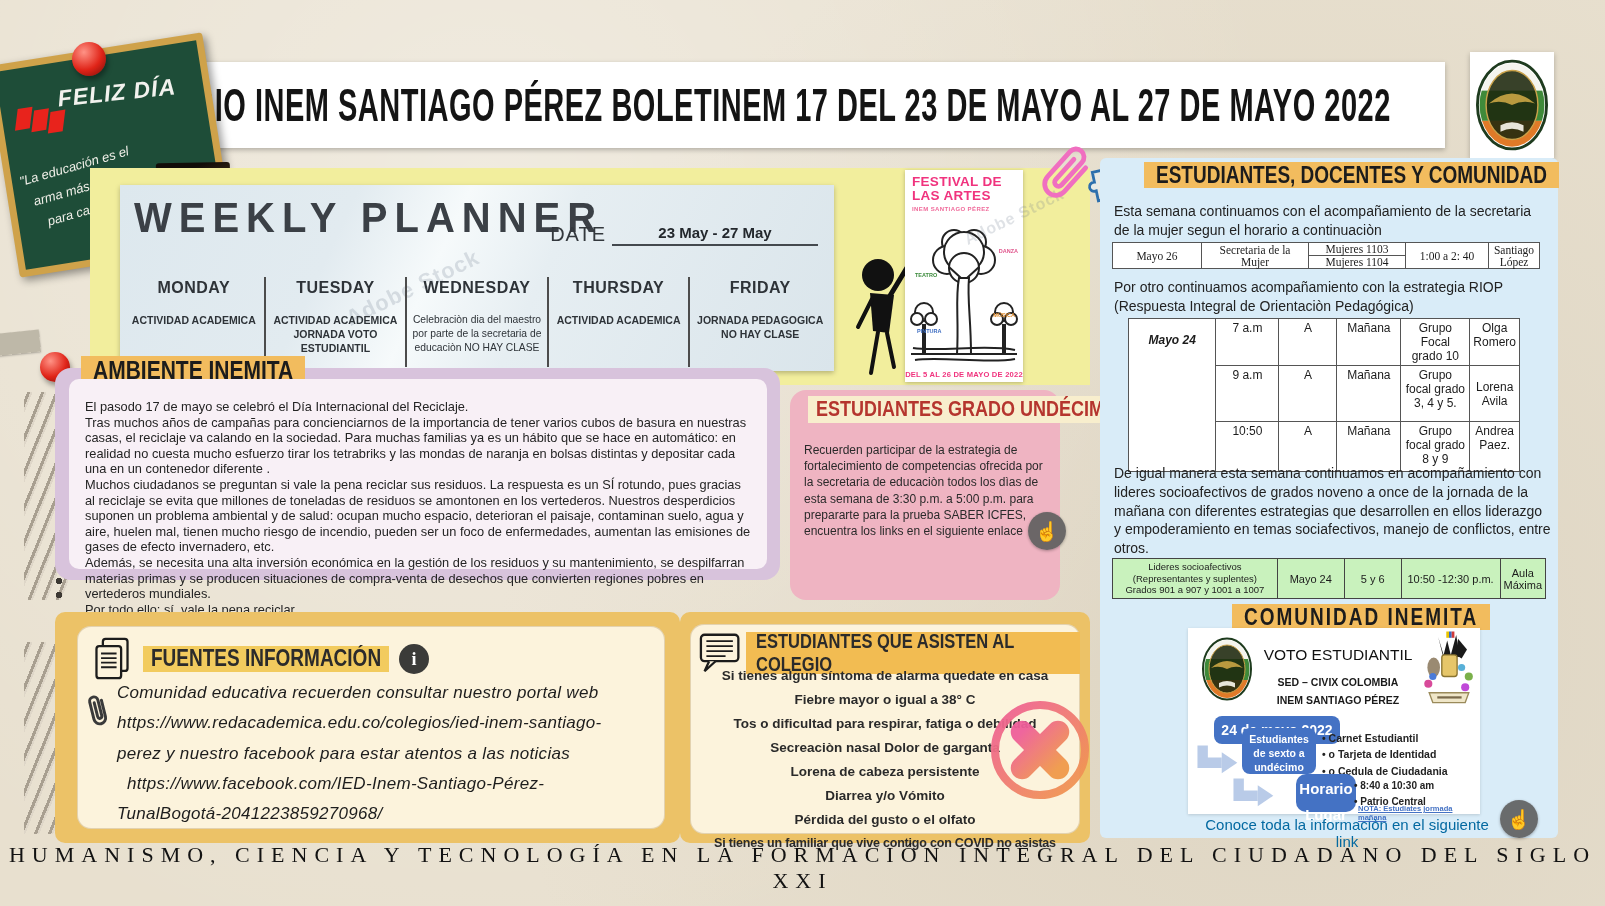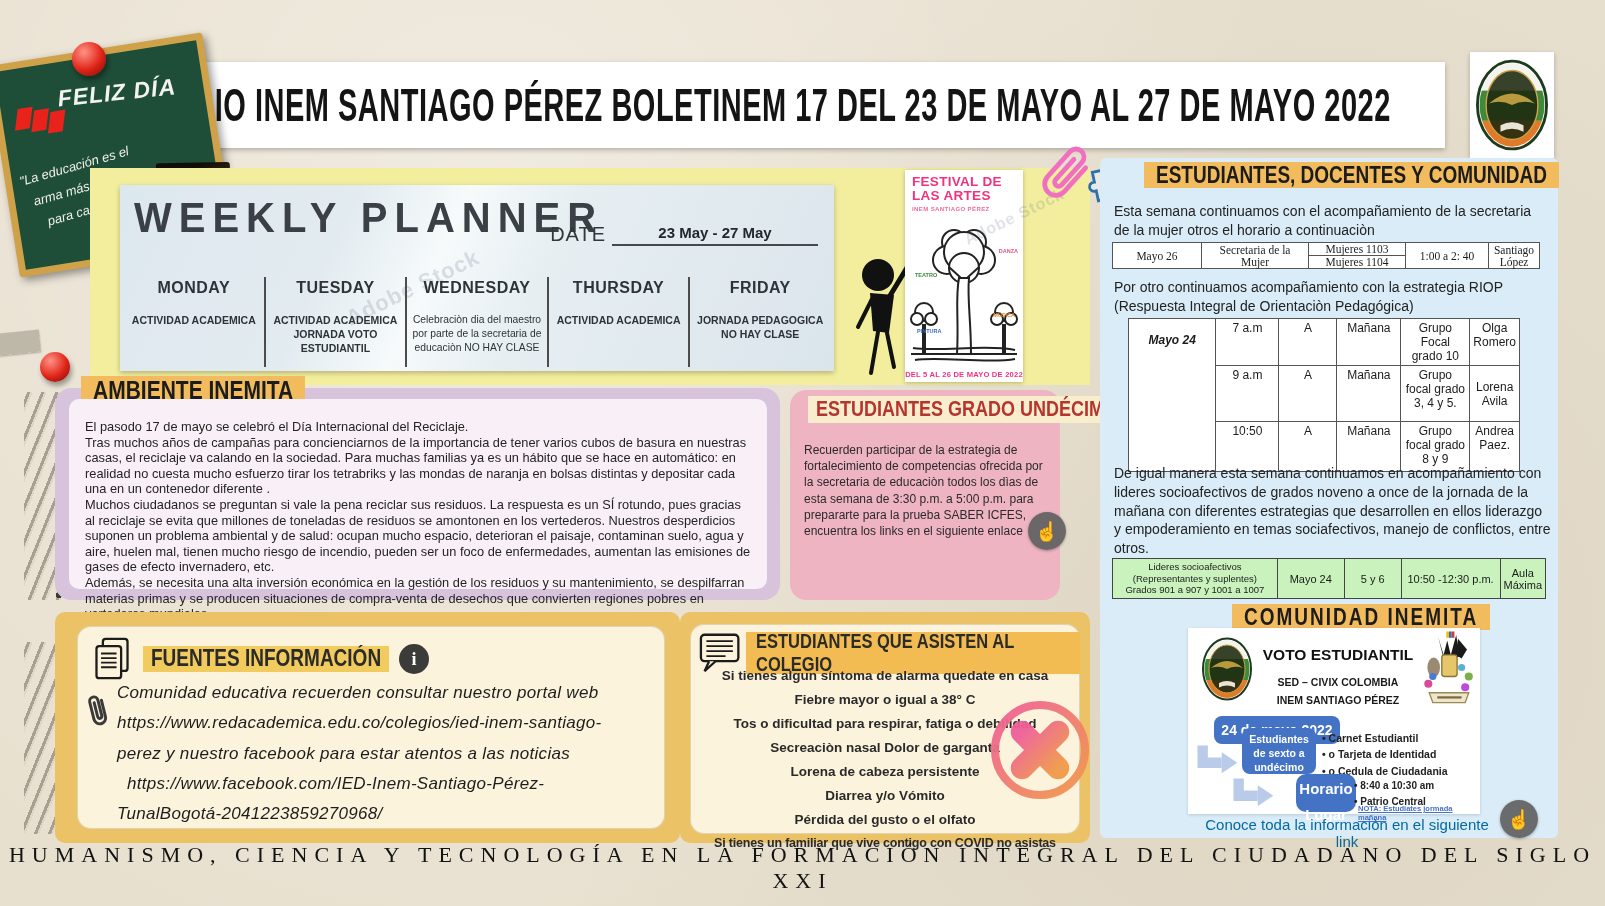--- a/index.html
+++ b/index.html
@@ -43,21 +43,21 @@
   .wm{position:absolute;font-size:22px;color:rgba(110,125,140,.22);transform:rotate(-26deg);font-weight:600;letter-spacing:1px;}
   
   .poster{position:absolute;left:815px;top:2px;width:118px;height:212px;background:#fff;box-shadow:0 1px 4px rgba(0,0,0,.25);}
   .poster-title{position:absolute;left:7px;top:5px;color:#f0337e;font-weight:800;font-size:13.5px;line-height:1.05;letter-spacing:.3px;}
   .poster-sub{position:absolute;left:7px;top:36px;color:#f06a9a;font-weight:700;font-size:6px;letter-spacing:.4px;}
   .poster-date{position:absolute;left:0;bottom:3px;width:100%;text-align:center;color:#f0337e;font-weight:800;font-size:7.6px;letter-spacing:.2px;}
   .tree-label{position:absolute;font-size:5.5px;font-weight:700;}
   
   .stickman{position:absolute;left:755px;top:85px;}
   
-  .amb-outer{left:55px;top:388px;width:725px;height:212px;background:#d8c3dc;border-radius:16px;}
+  .amb-outer{left:55px;top:368px;width:725px;height:212px;background:#d8c3dc;border-radius:16px;}
   .amb-card{position:absolute;left:14px;top:11px;width:698px;height:190px;background:#f8f0f6;border-radius:10px;padding:8px 14px 0 16px;box-sizing:border-box;}
   .amb-text{font-size:12.8px;line-height:1.22;color:#242424;}
   .spiral{width:44px;background-image:
       radial-gradient(circle 3.5px at 35px 7px, #3c3832 95%, transparent),
       repeating-linear-gradient(112deg, transparent 0 3px, #a89f90 3px 6px, #ded6c8 6px 8px, transparent 8px 13px);
     background-size:44px 14px, auto;background-repeat:repeat-y, repeat;}
   
   .und-card{left:790px;top:390px;width:270px;height:210px;background:#efb4c2;border-radius:16px;}
   .und-chip{position:absolute;left:18px;top:6px;background:#f8eecd;color:#b5352e;font-weight:700;font-size:18px;padding:3px 8px;white-space:nowrap;}
   .und-body{position:absolute;left:14px;top:52px;width:246px;font-size:12px;line-height:1.35;color:#2a2a2a;}
@@ -311,21 +311,21 @@
     <path d="M44 22 v40 a14 14 0 0 1 -28 0 V20 a10 10 0 0 1 20 0 v38 a5 5 0 0 1 -10 0 V24" fill="none" stroke="#f06fc0" stroke-width="6" stroke-linecap="round"></path>
   </svg>
   <svg class="abs" style="left:1082px;top:152px;transform:rotate(-12deg);" width="56" height="56" viewBox="0 0 100 100">
     <path d="M22 30 h18 c-2 -14 18 -14 16 0 h18 v18 c14 -2 14 18 0 16 v18 h-18 c2 14 -18 14 -16 0 h-18 v-18 c-14 2 -14 -18 0 -16 z" fill="rgba(235,243,250,0.55)" stroke="#2e6fad" stroke-width="5"></path>
   </svg>
 
   <div class="abs panel">
     <div class="abs chip" style="left:44px;top:4px;font-size:19px;">
       <span class="tall" style="transform:scaleY(1.25);">ESTUDIANTES, DOCENTES Y COMUNIDAD</span>
     </div>
-    <p class="abs p-text" style="left:14px;top:44px;width:434px;">Esta semana continuamos con el  acompañamiento de la secretaria de la mujer   otros el horario a continuaciòn</p>
+    <p class="abs p-text" style="left:14px;top:44px;width:434px;">Esta semana continuamos con el  acompañamiento de la secretaria de la mujer   segun el horario a continuaciòn</p>
     <table class="t1 abs" style="left:12px;top:84px;width:428px;">
       <tbody>
           <tr>
         <td rowspan="2" style="width:82px;">Mayo 26</td>
         <td rowspan="2" style="width:100px;">Secretaria de la Mujer</td>
         <td style="width:90px;">Mujeres 1103</td>
         <td rowspan="2" style="width:76px;">1:00 a 2: 40</td>
         <td rowspan="2">Santiago López</td>
       </tr>
       <tr>
@@ -390,21 +390,21 @@
         <ellipse cx="50" cy="64" rx="48" ry="61" fill="#fff" stroke="#1e3b1e" stroke-width="4"></ellipse>
         <g clip-path="url(#emb2)">
           <rect x="0" y="0" width="100" height="44" fill="#f4f4ee"></rect>
           <rect x="0" y="44" width="100" height="42" fill="#3f8a3a"></rect>
           <rect x="0" y="86" width="100" height="42" fill="#e07a28"></rect>
         </g>
         <ellipse cx="50" cy="64" rx="36" ry="48" fill="rgba(30,40,14,0.88)" stroke="#caa24a" stroke-width="2"></ellipse>
         <path d="M18 62 Q50 34 82 62 Q66 56 50 64 Q34 56 18 62 Z" fill="#b99a3f"></path>
         <path d="M34 92 Q50 84 66 92 L66 101 Q50 93 34 101 Z" fill="#e8e4d8"></path>
       </svg>
-      <div style="position:absolute;left:68px;top:18px;width:164px;text-align:center;font-size:15.5px;font-weight:700;color:#111;">VOTO ESTUDIANTIL</div>
+      <div style="position:absolute;left:68px;top:18px;width:164px;text-align:center;font-size:15.5px;font-weight:400;color:#111;">VOTO ESTUDIANTIL</div>
       <div style="position:absolute;left:68px;top:48px;width:164px;text-align:center;font-size:10.5px;font-weight:700;color:#1a1a1a;">SED – CIVIX COLOMBIA</div>
       <div style="position:absolute;left:68px;top:66px;width:164px;text-align:center;font-size:10.5px;font-weight:700;color:#1a1a1a;">INEM SANTIAGO PÉREZ</div>
       <svg style="position:absolute;right:4px;top:2px;" width="54" height="84" viewBox="0 0 60 90">
         <rect x="27" y="0" width="3" height="7" fill="#e8c400"></rect>
           <rect x="30" y="0" width="3" height="7" fill="#3a6ac0"></rect>
           <rect x="33" y="0" width="3" height="7" fill="#d03a3a"></rect>
         <polygon points="18,6 24,26 28,10 32,26 38,4 42,28 24,30" fill="#1a1a1a"></polygon>
         <polygon points="40,8 50,20 44,30 38,26" fill="#1a1a1a"></polygon>
         <rect x="22" y="26" width="17" height="24" rx="3" fill="#e6c66a" stroke="#8a7430" stroke-width="1.5"></rect>
         <ellipse cx="13" cy="40" rx="7" ry="11" fill="#9a8a72"></ellipse>

